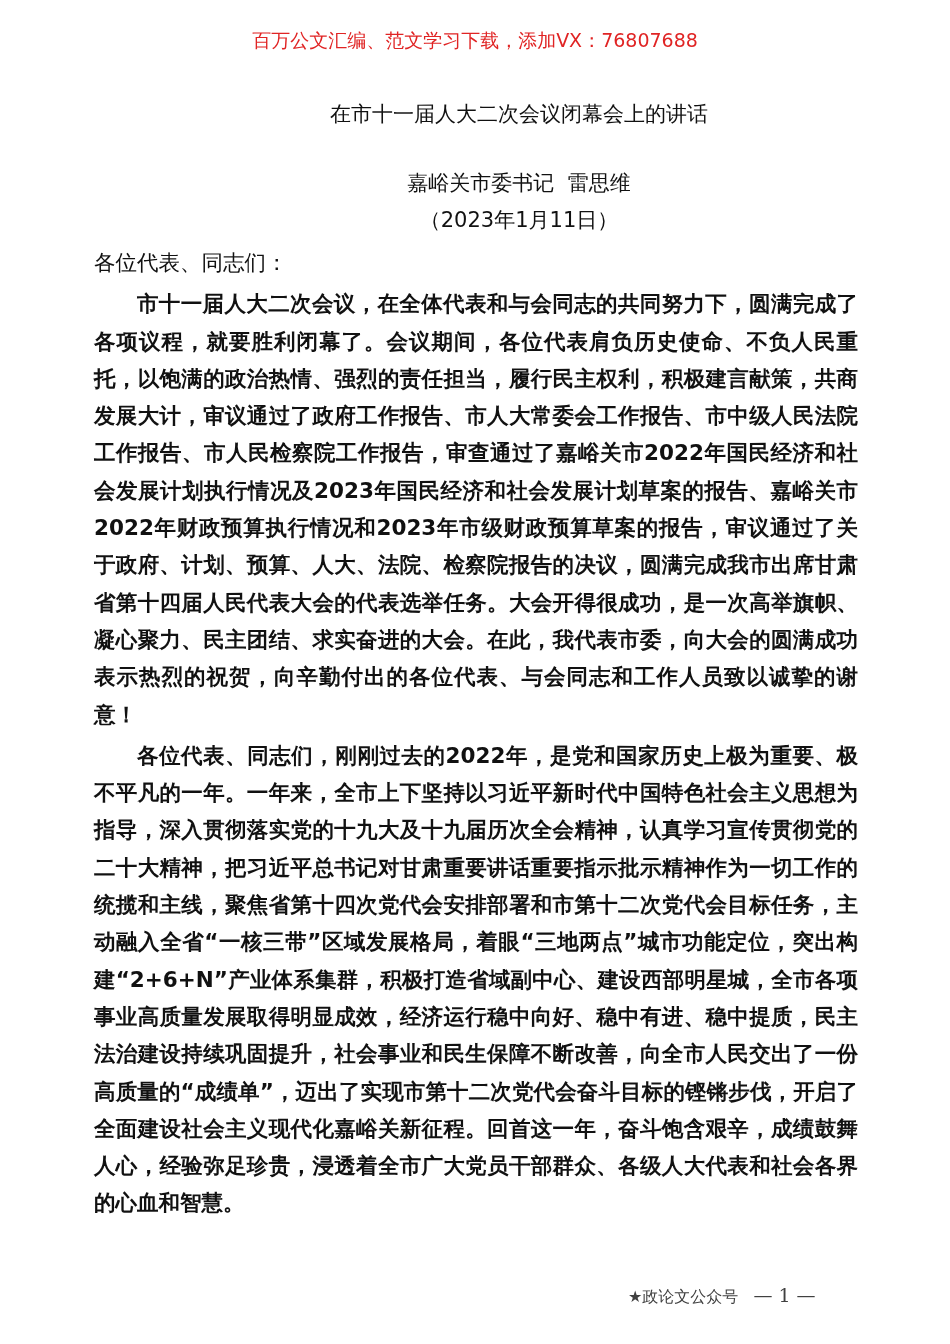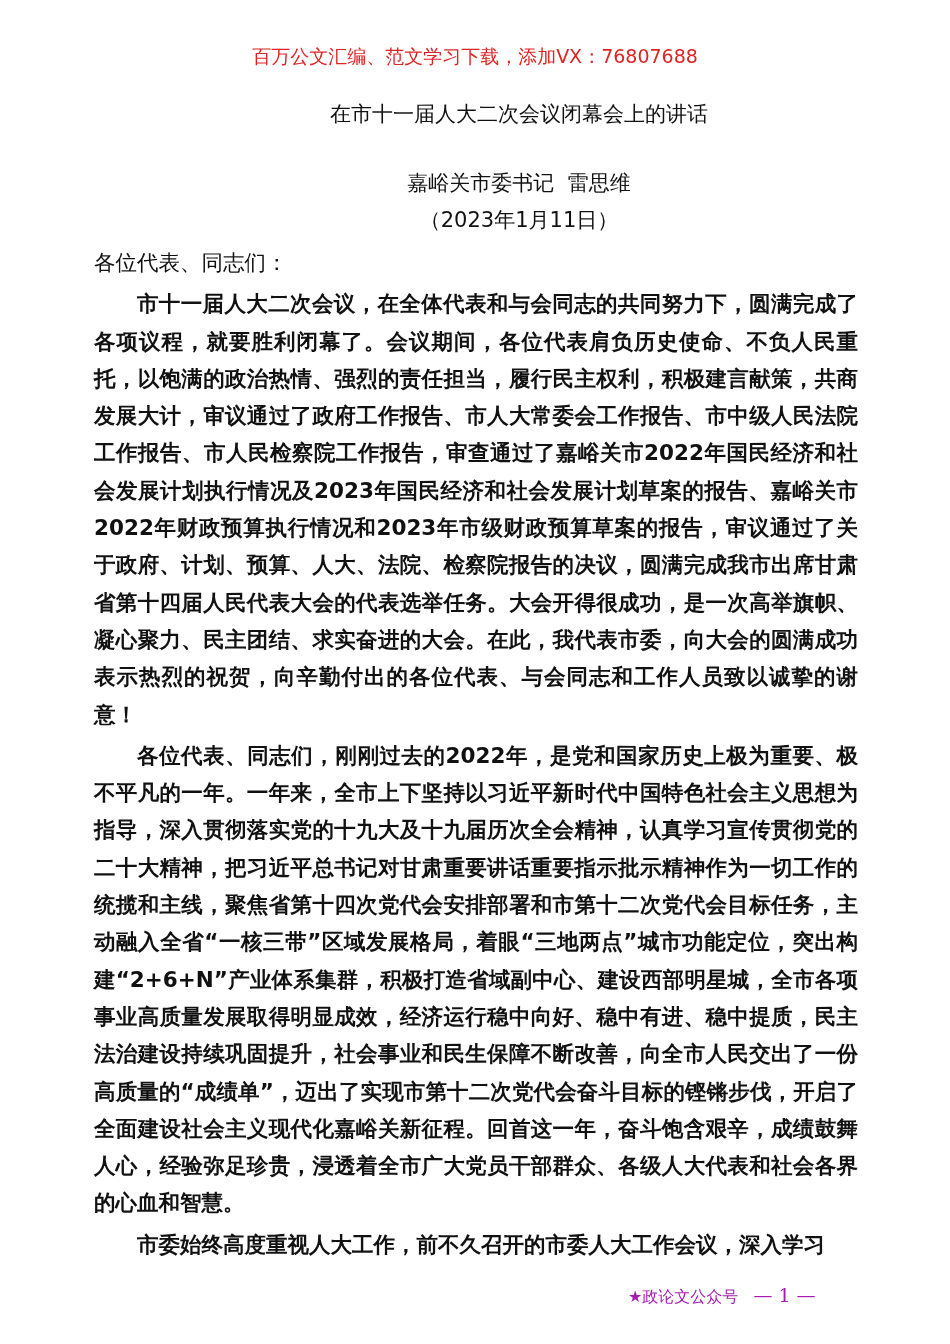--- a/index.html
+++ b/index.html
@@ -1,44 +1,43 @@
 <!DOCTYPE html>
 <html><head>
   <meta charset="utf-8">
   <style>
     html, body { margin: 0; padding: 0; background: #ffffff; }
     body { width: 950px; height: 1344px; position: relative; overflow: hidden;
            font-family: "DejaVu Sans", "Liberation Sans", sans-serif; color: #111; }
-    .watermark { position: absolute; top: 44px; left: 0; width: 950px; text-align: center;
+    .watermark { position: absolute; top: 28px; left: 0; width: 950px; text-align: center;
                  font-size: 19px; color: #e02424; letter-spacing: 0px; }
     .title-block { position: absolute; top: 96px; left: 0; width: 950px; text-align: center;
                    font-size: 21px; line-height: 37px; color: #111; padding-left: 44px; }
     .body { position: absolute; top: 240px; left: 90px; width: 772px;
             font-size: 21.5px; line-height: 37.3px; color: #111; text-align: justify; }
     .body p { margin: 4px; }
     .body p.indent { text-indent: 2em; font-weight: bold; }
-    .footer { position: absolute; top: 1284px; left: 628px; font-size: 16px; color: #a21caf;
+    .footer { position: absolute; top: 1284px; left: 628px; font-size: 16px; color: #404040;
               white-space: nowrap; }
     .footer .page { font-family: "DejaVu Serif", "Liberation Serif", serif; font-size: 19px;
                     margin-left: 10px; }
   </style>
 </head>
 <body>
 
 <div class="watermark">百万公文汇编、范文学习下载，添加VX：76807688</div>
 
 <div class="title-block">
   <div>在市十一届人大二次会议闭幕会上的讲话</div>
   <div style="white-space:pre;margin-top:32px;">嘉峪关市委书记  雷思维</div>
   <div>（2023年1月11日）</div>
 </div>
 
 <div class="body">
   <p>各位代表、同志们：</p>
   <p class="indent">市十一届人大二次会议，在全体代表和与会同志的共同努力下，圆满完成了各项议程，就要胜利闭幕了。会议期间，各位代表肩负历史使命、不负人民重托，以饱满的政治热情、强烈的责任担当，履行民主权利，积极建言献策，共商发展大计，审议通过了政府工作报告、市人大常委会工作报告、市中级人民法院工作报告、市人民检察院工作报告，审查通过了嘉峪关市2022年国民经济和社会发展计划执行情况及2023年国民经济和社会发展计划草案的报告、嘉峪关市2022年财政预算执行情况和2023年市级财政预算草案的报告，审议通过了关于政府、计划、预算、人大、法院、检察院报告的决议，圆满完成我市出席甘肃省第十四届人民代表大会的代表选举任务。大会开得很成功，是一次高举旗帜、凝心聚力、民主团结、求实奋进的大会。在此，我代表市委，向大会的圆满成功表示热烈的祝贺，向辛勤付出的各位代表、与会同志和工作人员致以诚挚的谢意！</p>
   <p class="indent">各位代表、同志们，刚刚过去的2022年，是党和国家历史上极为重要、极不平凡的一年。一年来，全市上下坚持以习近平新时代中国特色社会主义思想为指导，深入贯彻落实党的十九大及十九届历次全会精神，认真学习宣传贯彻党的二十大精神，把习近平总书记对甘肃重要讲话重要指示批示精神作为一切工作的统揽和主线，聚焦省第十四次党代会安排部署和市第十二次党代会目标任务，主动融入全省“一核三带”区域发展格局，着眼“三地两点”城市功能定位，突出构建“2+6+N”产业体系集群，积极打造省域副中心、建设西部明星城，全市各项事业高质量发展取得明显成效，经济运行稳中向好、稳中有进、稳中提质，民主法治建设持续巩固提升，社会事业和民生保障不断改善，向全市人民交出了一份高质量的“成绩单”，迈出了实现市第十二次党代会奋斗目标的铿锵步伐，开启了全面建设社会主义现代化嘉峪关新征程。回首这一年，奋斗饱含艰辛，成绩鼓舞人心，经验弥足珍贵，浸透着全市广大党员干部群众、各级人大代表和社会各界的心血和智慧。</p>
-  <p class="indent">市委始终高度重视人大工作，前不久召开的市委人大工作会议，深入学习</p>
 </div>
 
 <div class="footer">
   <span>★政论文公众号</span>
   <span class="page">— 1 —</span>
 </div>
 
 </body></html>

